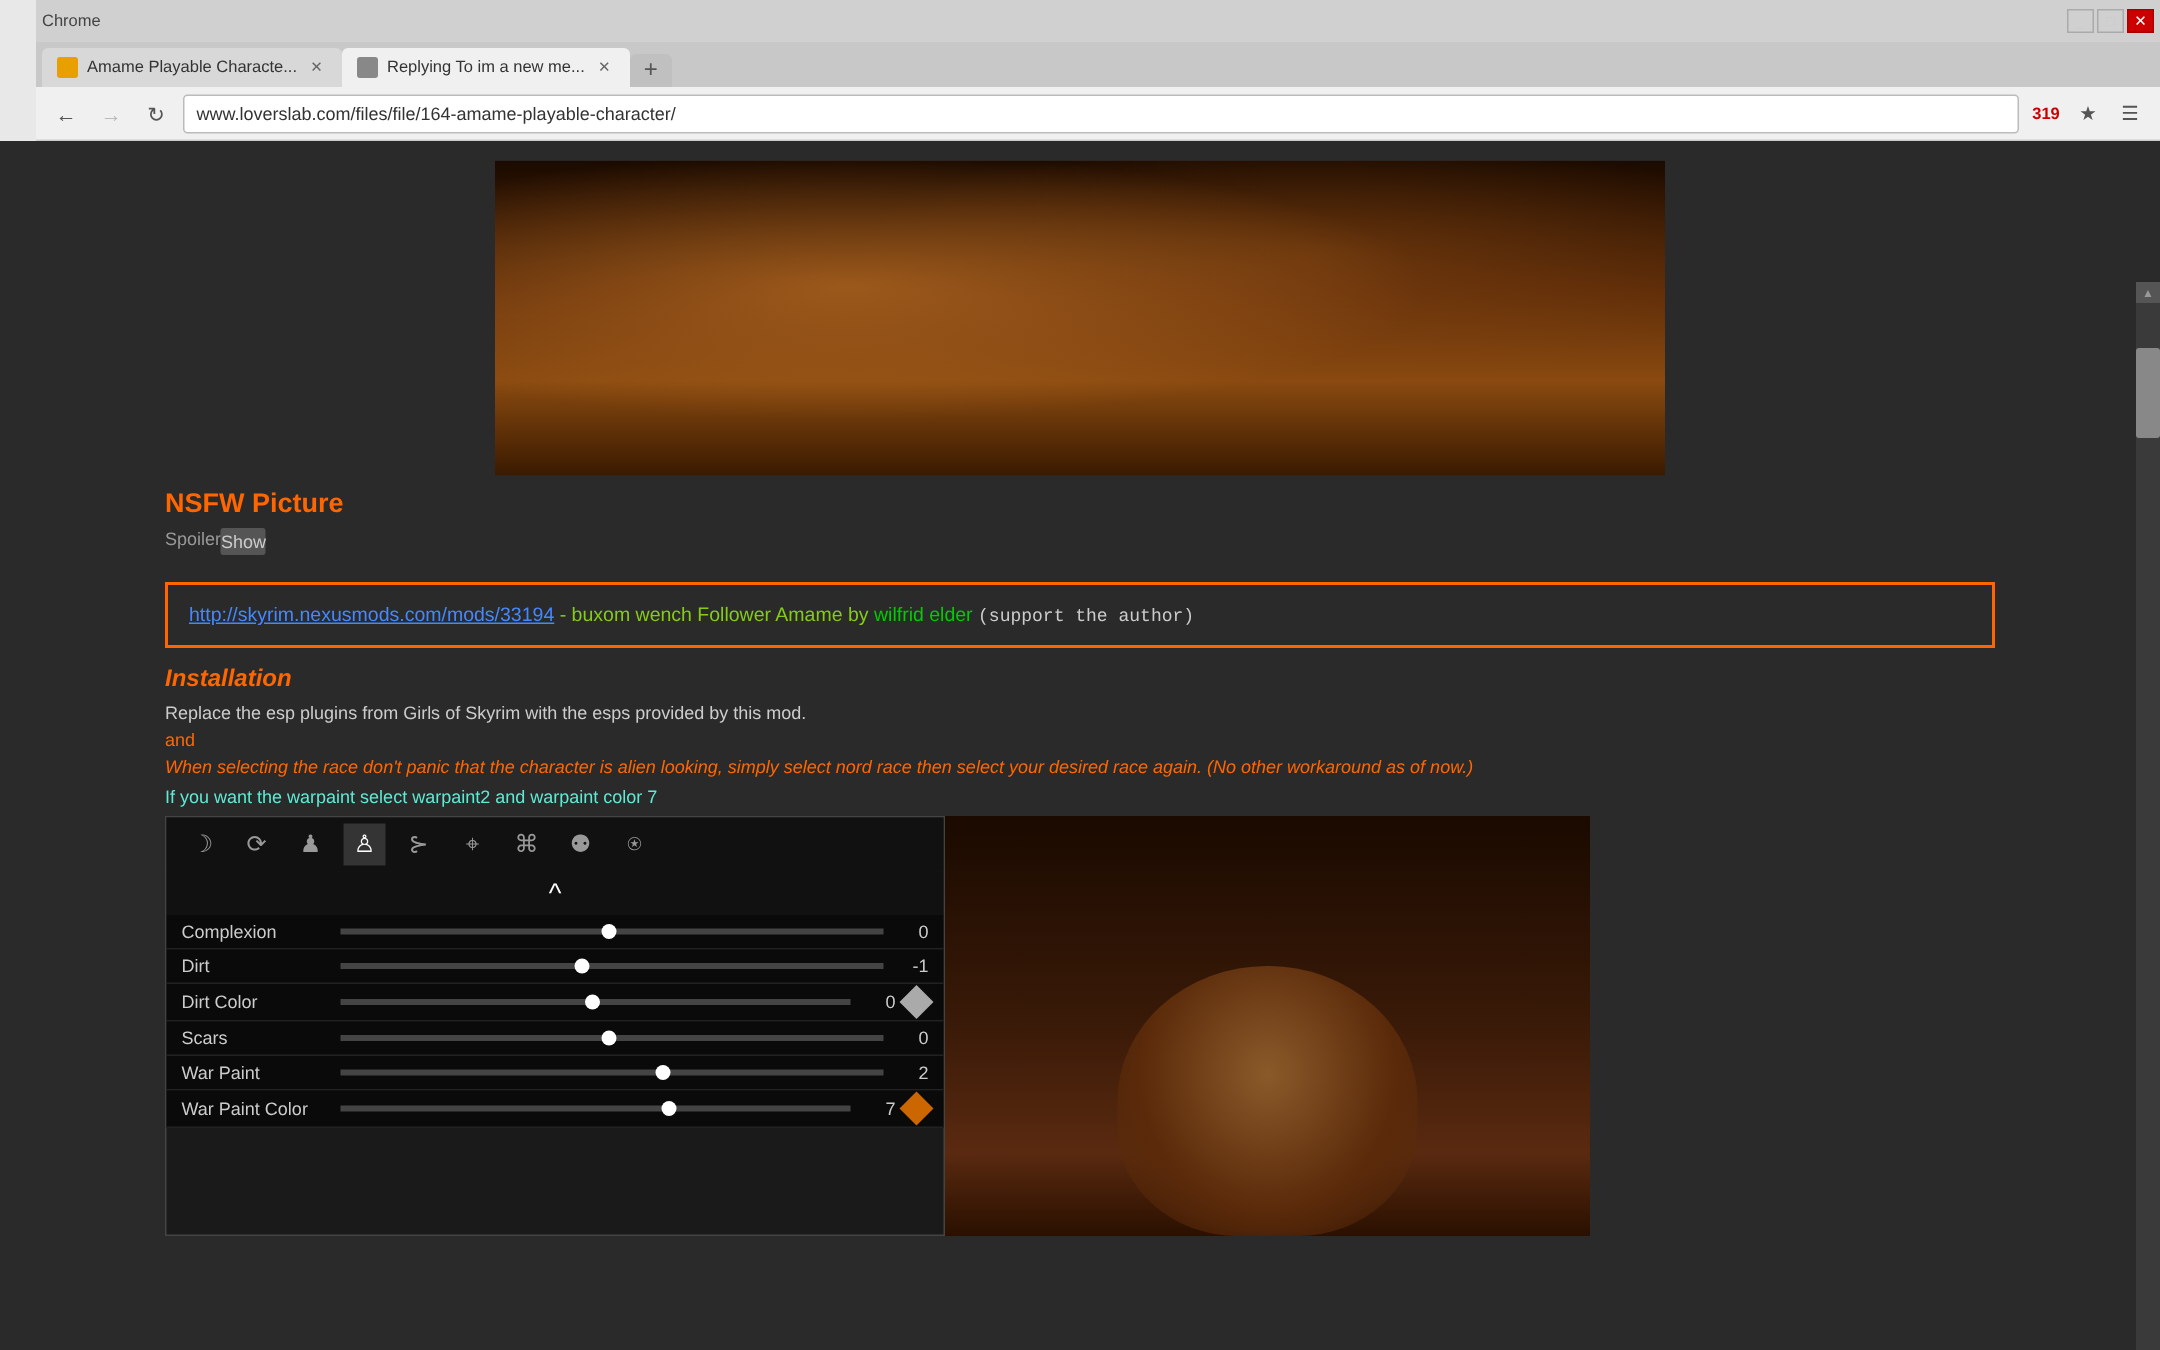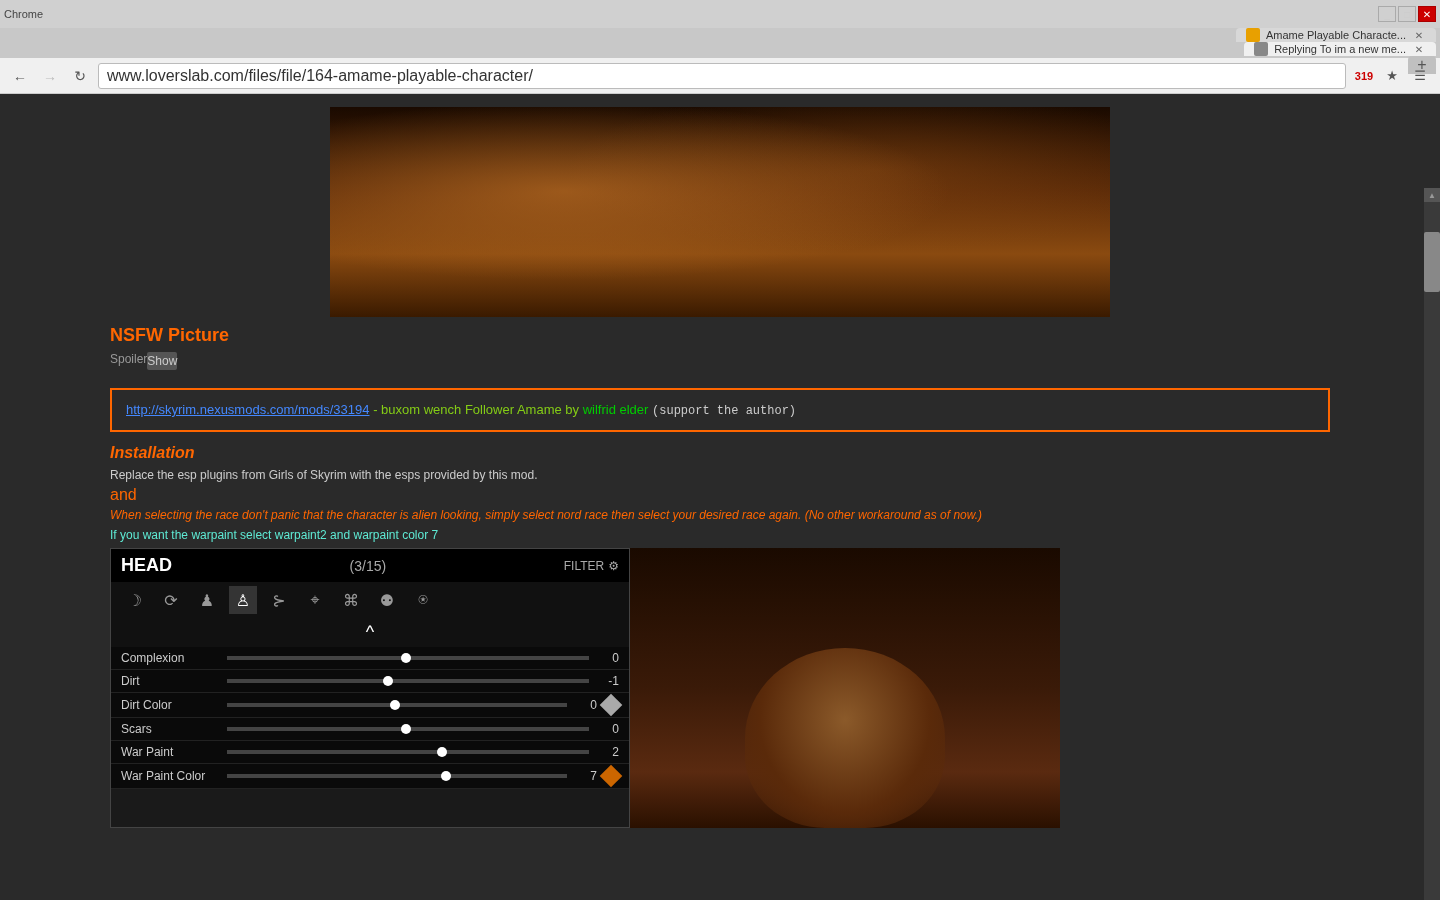--- a/index.html
+++ b/index.html
@@ -10,35 +10,35 @@
       color: #ccc;
       width: 1440px;
       height: 900px;
       overflow: hidden;
     }
 
     
     .browser-chrome {
       background: #e8e8e8;
       width: 100%;
+      padding-left: 24px;
     }
     .title-bar {
       display: flex;
       align-items: center;
       background: #d0d0d0;
       height: 28px;
       padding: 0 4px;
     }
     .tabs-bar {
       display: flex;
       align-items: flex-end;
       padding: 0 4px;
       height: 30px;
       background: #c8c8c8;
-      flex-direction: column;
     }
     .tab {
       display: flex;
       align-items: center;
       height: 26px;
       padding: 0 10px;
       border-radius: 4px 4px 0 0;
       font-size: 11px;
       color: #333;
       cursor: pointer;
@@ -93,21 +93,21 @@
       cursor: pointer;
     }
     .nav-btn.disabled { color: #bbb; cursor: default; }
     .address-bar {
       flex: 1;
       height: 26px;
       border: 1px solid #bbb;
       border-radius: 3px;
       background: white;
       padding: 0 8px;
-      font-size: 16px;
+      font-size: 12px;
       color: #333;
       display: flex;
       align-items: center;
     }
     .nav-actions {
       display: flex;
       align-items: center;
       gap: 4px;
     }
     .nav-action-btn {
@@ -237,21 +237,21 @@
       font-weight: bold;
       margin: 12px 0 6px;
     }
     .install-text {
       color: #ccc;
       margin-bottom: 4px;
       font-size: 12px;
     }
     .install-and {
       color: #ff6600;
-      font-size: 16px;
+      font-size: 12px;
     }
     .install-italic {
       color: #ff6600;
       font-style: italic;
       font-size: 12px;
       margin: 4px 0;
     }
     .install-warpaint {
       color: #5eead4;
       font-size: 12px;
@@ -473,28 +473,20 @@
         <div class="installation-title">Installation</div>
         <div class="install-text">Replace the esp plugins from Girls of Skyrim with the esps provided by this mod.</div>
         <div class="install-and">and</div>
         <div class="install-italic">When selecting the race don't panic that the character is alien looking, simply select nord race then select your desired race again. (No other workaround as of now.)</div>
         <div class="install-warpaint">If you want the warpaint select warpaint2 and warpaint color 7</div>
       </div>
 
       <div class="game-screenshot-wrapper">
         <div class="game-screenshot">
 
-          <div class="game-header">
-            <span class="game-head-label">HEAD</span>
-            <span class="game-count">(3/15)</span>
-            <span class="game-filter">
-              <span>FILTER</span>
-              <span>⚙</span>
-            </span>
-          </div>
 
           <div class="game-icons-row">
             <div class="game-icon">☽</div>
             <div class="game-icon">⟳</div>
             <div class="game-icon">♟</div>
             <div class="game-icon active">♙</div>
             <div class="game-icon">⊱</div>
             <div class="game-icon">⌖</div>
             <div class="game-icon">⌘</div>
             <div class="game-icon">⚉</div>

